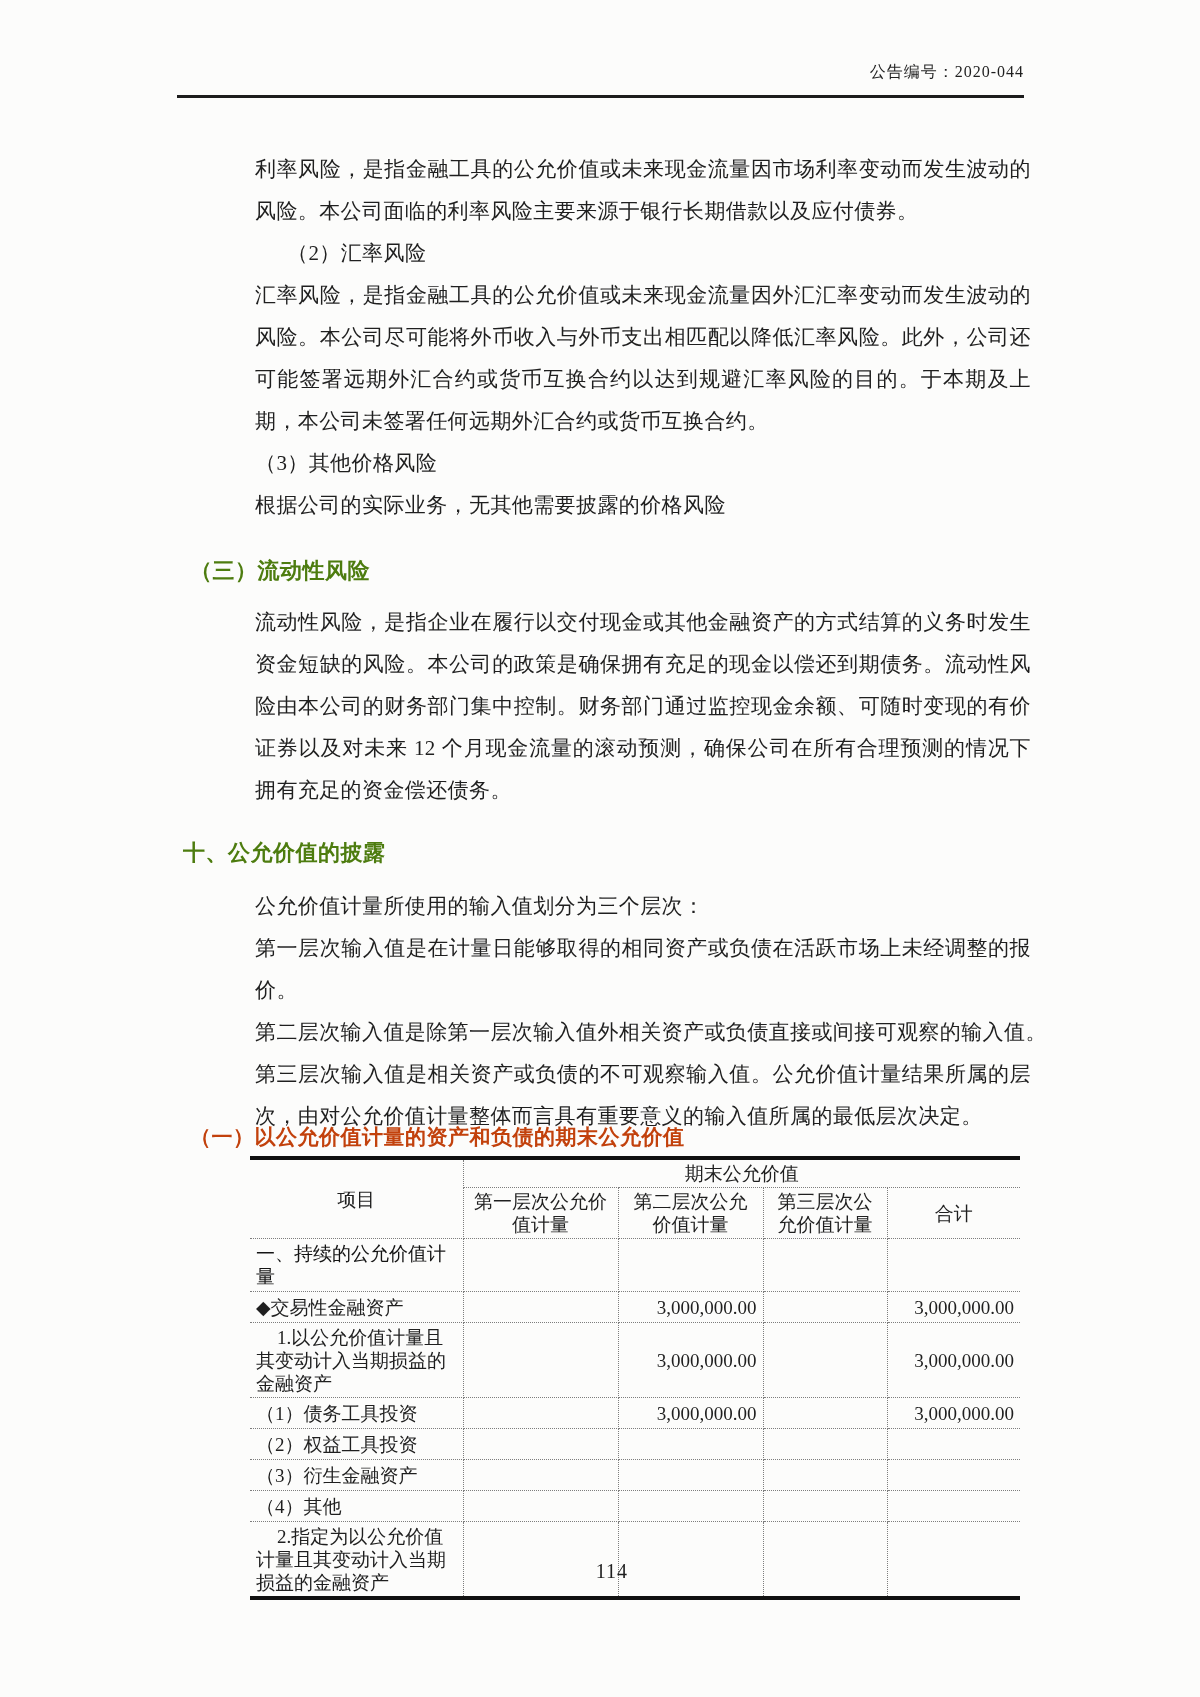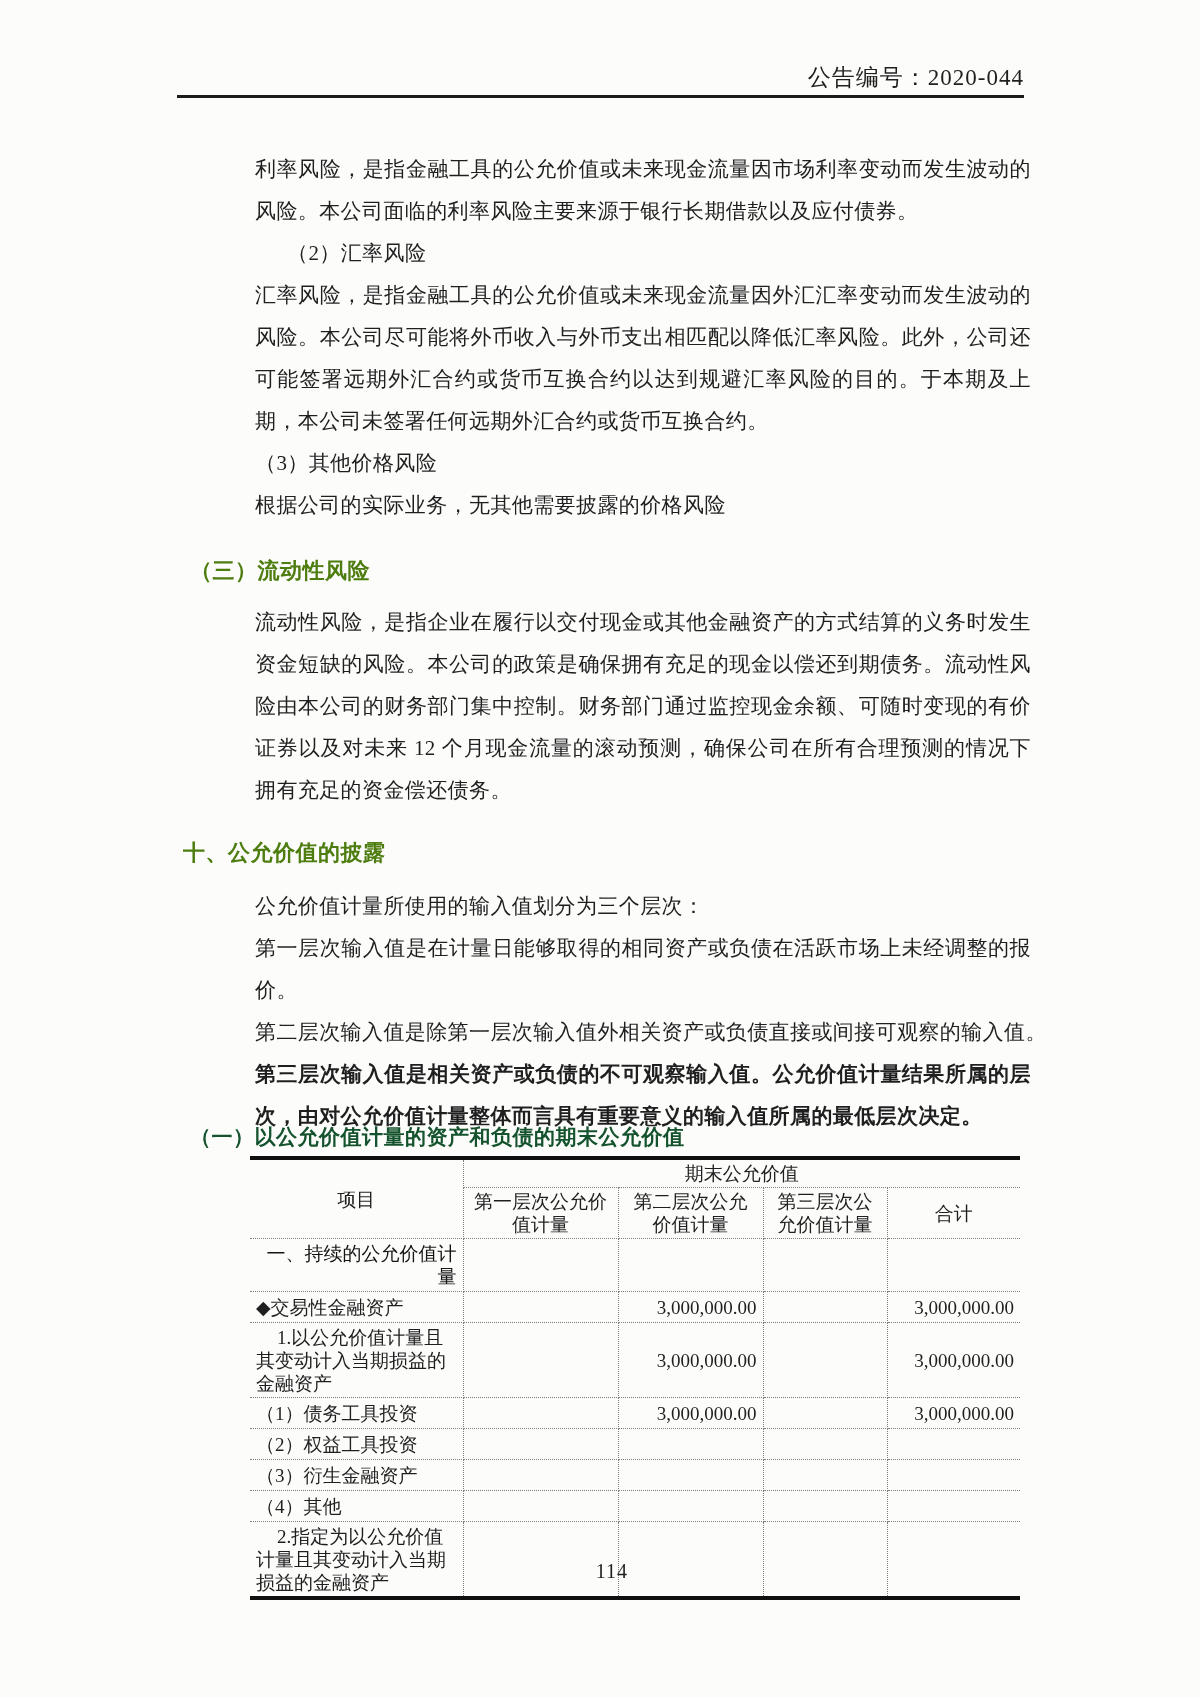--- a/index.html
+++ b/index.html
@@ -7,38 +7,38 @@
     position:relative;
     width:1200px; height:1697px;
     margin:0 auto;
     background:#fcfcfb;
     font-family:"Liberation Serif","DejaVu Serif",serif;
     color:#1f1f1f;
     overflow:hidden;
   }
   .notice {
     position:absolute; top:62px; left:177px; width:847px;
-    text-align:right; font-size:23px; letter-spacing:1px;
+    text-align:right; font-size:16px; letter-spacing:1px;
   }
   .rule {
     position:absolute; top:95px; left:177px; width:847px;
     border-top:3px solid #1c1c1c; height:0;
   }
   .para {
     position:absolute; left:255px; width:776px;
     font-size:21px; line-height:42px; letter-spacing:0.4px;
     text-align:justify;
   }
   .h-bold {
     position:absolute; font-weight:bold; font-size:22px; line-height:30px;
     letter-spacing:0.5px; color:#4d7c0f;
   }
   .h-table {
     position:absolute; font-weight:bold; font-size:21px; line-height:26px;
-    letter-spacing:0.5px; color:#14532d;
+    letter-spacing:0.5px; color:#c2410c;
   }
   table.fv {
     position:absolute; top:1156px; left:250px; width:770px;
     border-collapse:collapse; table-layout:fixed;
     border-top:4px solid #101010; border-bottom:4px solid #101010;
     font-size:19px;
   }
   table.fv td, table.fv th {
     border:1px dotted #7d7d7d;
     padding:2px 6px;
@@ -52,21 +52,21 @@
   th.group { text-align:center; height:22px; padding:0 4px; }
   th.colhead { text-align:center; padding:2px 4px; height:46px; }
   th.item-head { text-align:center; }
   td.num { text-align:right; padding-right:9px; white-space:nowrap; }
   td.lab { text-align:left; }
   .lab-bold { font-weight:bold; color:#141414; padding-left:8px; }
   .lab-flat { padding-left:9px; }
   .lab-sub  { padding-left:5px; text-indent:21px; }
   .lab-paren{ padding-left:34px;margin-left:35px; }
   tr.r-s  td { height:26px; }
-  tr.r-2  td { height:48px;text-align:right; }
+  tr.r-2  td { height:48px; }
   tr.r-3  td { height:70px; }
   .pagenum {
     position:absolute; top:1560px; left:12px; width:1200px;
     text-align:center; font-size:20px; letter-spacing:1px;
   }
 </style>
 </head>
 <body>
 
 <div class="page">
@@ -80,21 +80,21 @@
   <div class="para" style="top:442px;">（3）其他价格风险</div>
   <div class="para" style="top:484px;">根据公司的实际业务，无其他需要披露的价格风险</div>
 
   <div class="h-bold" style="top:556px; left:190px;">（三）流动性风险</div>
   <div class="para" style="top:601px;">流动性风险，是指企业在履行以交付现金或其他金融资产的方式结算的义务时发生资金短缺的风险。本公司的政策是确保拥有充足的现金以偿还到期债务。流动性风险由本公司的财务部门集中控制。财务部门通过监控现金余额、可随时变现的有价证券以及对未来 12 个月现金流量的滚动预测，确保公司在所有合理预测的情况下拥有充足的资金偿还债务。</div>
 
   <div class="h-bold" style="top:838px; left:183px;">十、公允价值的披露</div>
   <div class="para" style="top:927px;">第一层次输入值是在计量日能够取得的相同资产或负债在活跃市场上未经调整的报价。</div>
   <div class="para" style="top:885px;">公允价值计量所使用的输入值划分为三个层次：</div>
   <div class="para" style="top:1011px; width:792px;">第二层次输入值是除第一层次输入值外相关资产或负债直接或间接可观察的输入值。</div>
-  <div class="para" style="top:1053px;font-weight:bold;">第三层次输入值是相关资产或负债的不可观察输入值。公允价值计量结果所属的层次，由对公允价值计量整体而言具有重要意义的输入值所属的最低层次决定。</div>
+  <div class="para" style="top:1053px;">第三层次输入值是相关资产或负债的不可观察输入值。公允价值计量结果所属的层次，由对公允价值计量整体而言具有重要意义的输入值所属的最低层次决定。</div>
 
   <div class="h-table" style="top:1124px; left:190px;">（一）以公允价值计量的资产和负债的期末公允价值</div>
 
   <table class="fv">
     <colgroup>
       <col style="width:213px">
         <col style="width:155px">
         <col style="width:145px">
         <col style="width:124px">
         <col style="width:133px">

